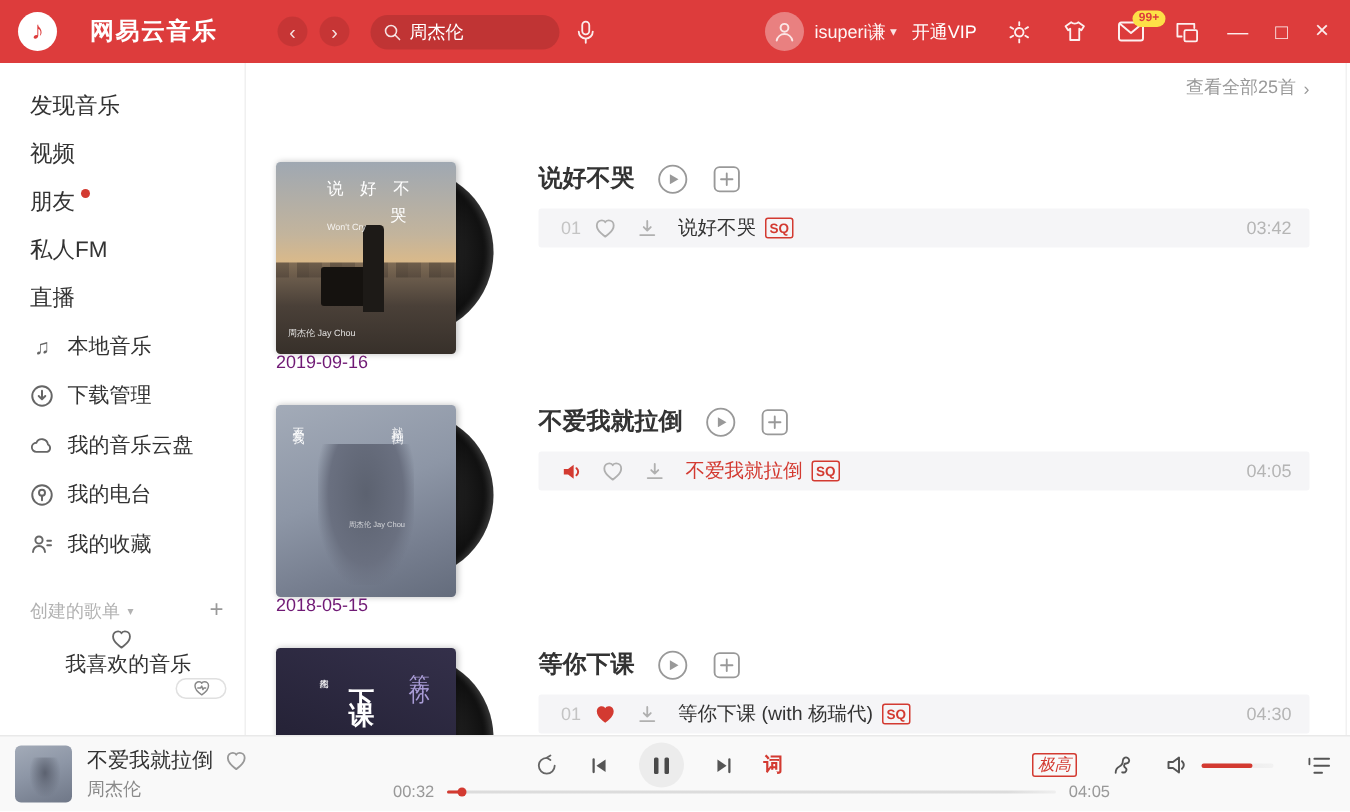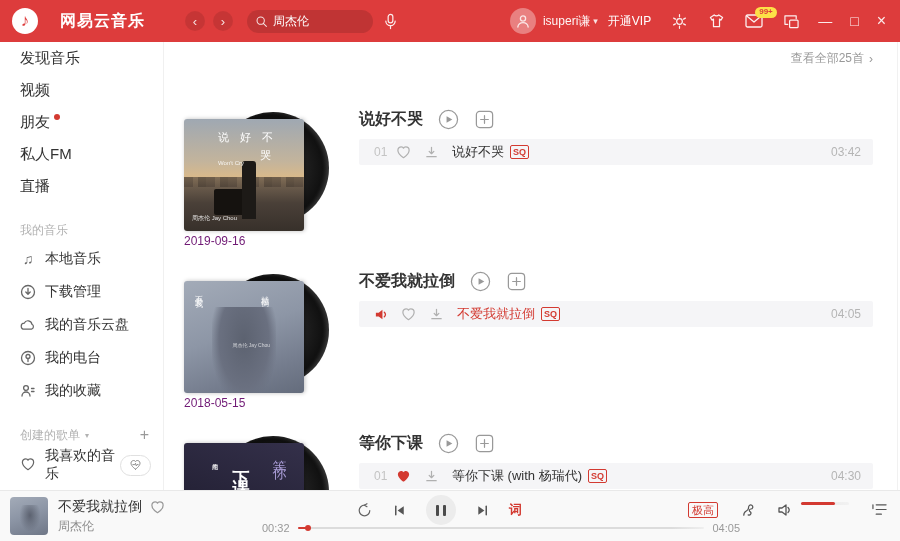--- a/index.html
+++ b/index.html
@@ -23,45 +23,45 @@
   .header-right { display:flex; align-items:center; margin-left:auto; margin-right:14px; }
   .avatar { width:26px; height:26px; border-radius:50%; background:rgba(255,255,255,.35); display:flex; align-items:center; justify-content:center; overflow:hidden; }
   .user-name { font-size:12px; margin-left:7px; color:rgba(255,255,255,.95); }
   .caret { font-size:9px; margin-left:3px; color:rgba(255,255,255,.85); }
   .vip-link { font-size:12px; margin-left:10px; color:#fff; }
   .hdr-ic { margin-left:20px; color:rgba(255,255,255,.92); position:relative; cursor:pointer; }
   .mail-badge { position:absolute; top:-7px; left:10px; background:#fde047; color:#dd3c3c; border-radius:8px; font-size:8px; font-weight:bold; padding:1px 4px; line-height:1.1; }
   .win-btn { margin-left:18px; font-size:14px; color:rgba(255,255,255,.9); cursor:pointer; line-height:1; }
 
   
-  .sidebar { position:absolute; top:42px; left:0; width:164px; bottom:51px; background:#fff; border-right:1px solid #f0f0f0; padding-top:0; overflow:hidden; }
+  .sidebar { position:absolute; top:42px; left:0; width:164px; bottom:51px; background:#fff; border-right:1px solid #f0f0f0; padding-top:12px; overflow:hidden; }
   .side-nav-item { height:32px; display:flex; align-items:center; padding-left:20px; font-size:15px; color:#333; cursor:pointer; position:relative; }
   .red-dot { width:6px; height:6px; border-radius:50%; background:#d33a31; margin-left:4px; margin-bottom:10px; }
   .side-section { margin-top:16px; height:24px; display:flex; align-items:center; padding-left:20px; font-size:12px; color:#b2b2b2; }
   .side-my-item { height:33px; display:flex; align-items:center; padding-left:20px; font-size:14px; color:#333; cursor:pointer; }
   .side-my-item .mi { width:16px; height:16px; margin-right:9px; color:#666; display:flex; align-items:center; justify-content:center; font-size:14px; }
   .side-playlists { margin-top:16px; height:24px; display:flex; align-items:center; padding-left:20px; padding-right:14px; font-size:12px; color:#b2b2b2; }
   .pl-caret { font-size:8px; margin-left:5px; color:#b2b2b2; }
   .pl-add { margin-left:auto; font-size:16px; color:#999; cursor:pointer; }
-  .side-liked { height:36px; display:flex; align-items:center; padding-left:20px; padding-right:12px; font-size:14px; color:#333; cursor:pointer; }
+  .side-liked { height:36px; display:flex; align-items:center; padding-left:20px; padding-right:12px; font-size:14px; color:#333; cursor:pointer;flex-direction:column; }
   .side-liked .mi { width:16px; height:16px; margin-right:9px; color:#666; }
   .heart-pill { margin-left:auto; width:34px; height:21px; border:1px solid #e0e0e0; border-radius:11px; display:flex; align-items:center; justify-content:center; color:#888; background:#fff; }
 
   
   .main { position:absolute; top:42px; left:165px; right:0; bottom:51px; background:#fff; overflow:hidden; }
   .view-all { position:absolute; top:8px; right:27px; font-size:12px; color:#999; display:flex; align-items:center; gap:5px; cursor:pointer; }
   .scroll-track { position:absolute; top:0; right:2px; bottom:0; width:1px; background:#f1f1f1; }
 
   .album { position:absolute; left:19px; right:27px; }
   .album-1 { top:66px; } .album-2 { top:228px; } .album-3 { top:390px; height:100px; }
   .art-wrap { position:absolute; left:0; top:0; width:150px; height:120px; }
   .vinyl { position:absolute; left:33px; top:4px; width:112px; height:112px; border-radius:50%;
            background:radial-gradient(circle at 50% 50%, #2e2e2e 16%, #0f0f0f 20%, #1e1e1e 42%, #0c0c0c 70%, #262626 72%, #101010 100%);
            box-shadow:inset -3px 0 4px rgba(255,255,255,.18); }
-  .cover { position:absolute; left:0; top:11px; width:120px; height:112px; border-radius:3px; box-shadow:1px 0 4px rgba(0,0,0,.25); overflow:hidden; }
+  .cover { position:absolute; left:0; top:0; width:120px; height:128px; border-radius:3px; box-shadow:1px 0 4px rgba(0,0,0,.25); overflow:hidden; }
   .cover-1 { background:linear-gradient(180deg,#9fa8b2 0%,#c3b49c 38%,#d9b98a 52%,#6b5c4c 60%,#4a4038 75%,#37302a 100%); }
   .cover-1 .c-skyline { position:absolute; left:0; right:0; top:52%; height:10px; background:repeating-linear-gradient(90deg,#55483c 0 9px,#6a5a49 9px 14px,#4e4237 14px 22px); opacity:.8; }
   .cover-1 .c-figure { position:absolute; left:58px; top:42px; width:14px; height:58px; background:#1d1a17; border-radius:3px 3px 0 0; }
   .cover-1 .c-piano { position:absolute; left:30px; top:70px; width:34px; height:26px; background:#15120f; border-radius:2px; }
   .cover-2 { background:linear-gradient(160deg,#a3abb8 0%,#8d96a6 45%,#767e8f 75%,#646c7c 100%); }
   .cover-2 .c-figure2 { position:absolute; left:28px; top:26px; width:64px; height:94px; background:radial-gradient(ellipse at 50% 35%, #5c6270 0%, #6a7080 55%, transparent 75%); }
   .cover-3 { background:linear-gradient(200deg,#34304a 0%,#262338 55%,#1c1a2b 100%); }
   .cover-txt { position:absolute; color:#fff; line-height:1.5; }
   .ct1-main { top:10px; left:34px; font-size:11px; letter-spacing:4px; }
   .ct1-sub { top:40px; left:34px; font-size:6px; color:rgba(255,255,255,.85); }
@@ -101,21 +101,21 @@
   .ctrl.loop { color:#666; }
   .pause-btn { width:30px; height:30px; border-radius:50%; background:#ececec; display:flex; align-items:center; justify-content:center; gap:4px; cursor:pointer; }
   .pause-btn i { display:block; width:3px; height:11px; background:#4a4a4a; border-radius:1px; }
   .lyric-btn { font-size:13px; color:#d33a31; font-weight:bold; cursor:pointer; } 
   .progress-wrap { position:absolute; left:262px; top:31px; right:160px; display:flex; align-items:center; }
   .t-cur { font-size:11px; color:#999; margin-right:8px; }
   .t-total { font-size:11px; color:#999; margin-left:8px; }
   .p-bar { flex:1; height:2px; background:linear-gradient(90deg,#dcdcdc 0%,#dcdcdc 92%,#efefef 100%); border-radius:1px; position:relative; cursor:pointer; }
   .p-played { position:absolute; left:0; top:0; height:2px; background:#d33a31; border-radius:1px; }
   .p-played::after { content:""; position:absolute; right:-3px; top:-2px; width:6px; height:6px; border-radius:50%; background:#d33a31; }
-  .p-right { position:absolute; right:12px; top:11px; height:38px; display:flex; align-items:flex-start; }
+  .p-right { position:absolute; right:12px; top:0; height:38px; display:flex; align-items:center;font-style:italic; }
   .q-badge { font-size:11px; color:#d33a31; border:1px solid #d33a31; border-radius:2px; padding:1px 3px; line-height:1.1; cursor:pointer; }
   .fx-ic { margin-left:22px; color:#555; cursor:pointer; }
   .vol-ic { margin-left:20px; color:#555; cursor:pointer; }
   .vol-slider { margin-left:8px; width:48px; height:3px; border-radius:2px; background:linear-gradient(90deg,#e6e6e6,#f2f2f2); position:relative; cursor:pointer; }
   .vol-fill { position:absolute; left:0; top:0; height:3px; border-radius:2px; background:#d33a31; }
   .plist-ic { margin-left:22px; color:#555; cursor:pointer; }
 </style>
 </head>
 <body>
 
@@ -190,21 +190,20 @@
         <span>朋友</span>
         <span class="red-dot"></span>
       </div>
     <div class="side-nav-item">
         <span>私人FM</span>
       </div>
     <div class="side-nav-item">
         <span>直播</span>
       </div>
 
-    <div class="side-section">我的音乐</div>
 
     <div class="side-my-item">
       <span class="mi">♫</span>
       <span>本地音乐</span>
     </div>
     <div class="side-my-item">
       <span class="mi">
           <svg width="16" height="16" viewBox="0 0 16 16">
             <circle cx="8" cy="8" r="6.5"></circle>
             <path d="M8 4.5 V10 M5.8 8 L8 10.2 L10.2 8"></path>

